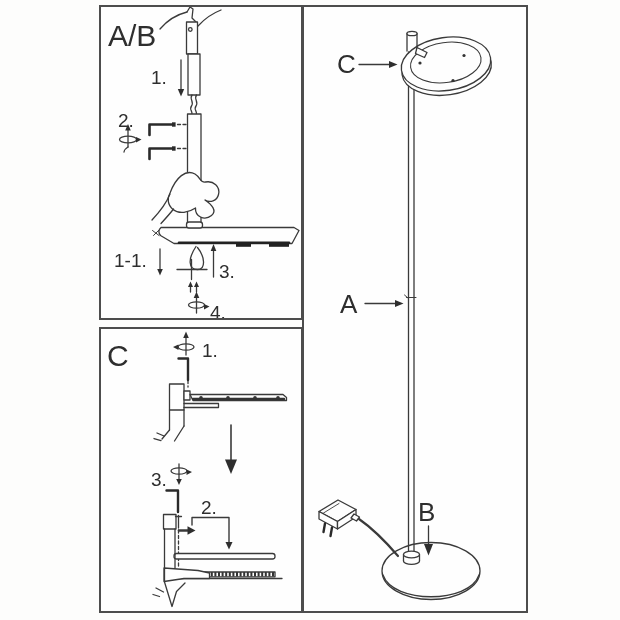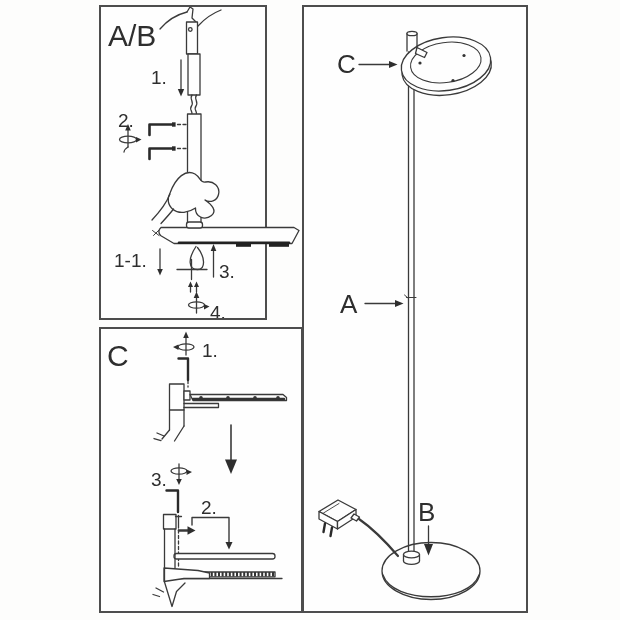--- a/index.html
+++ b/index.html
@@ -11,21 +11,21 @@
     overflow:hidden;
   }
   .stage{position:absolute;left:0;top:0;width:620px;height:620px;}
   .panel{
     position:absolute;
     border:2px solid #4d4d4d;
     background:#fefefe;
     box-sizing:border-box;
   }
   .panel svg{position:absolute;left:0;top:0;display:block;}
-  #panel-ab{left:99px;top:5px;width:168px;height:315px;}
+  #panel-ab{left:99px;top:5px;width:204px;height:315px;}
   #panel-c{left:99px;top:327px;width:204px;height:286px;}
   #panel-right{left:302px;top:5px;width:226px;height:608px;}
   text{
     font-family:"Liberation Sans", sans-serif;
     fill:#2e2e2e;
     stroke:none;
   }
   .title-txt{font-size:30px;}
   .step-txt{font-size:19px;}
   .part-txt{font-size:26px;}

